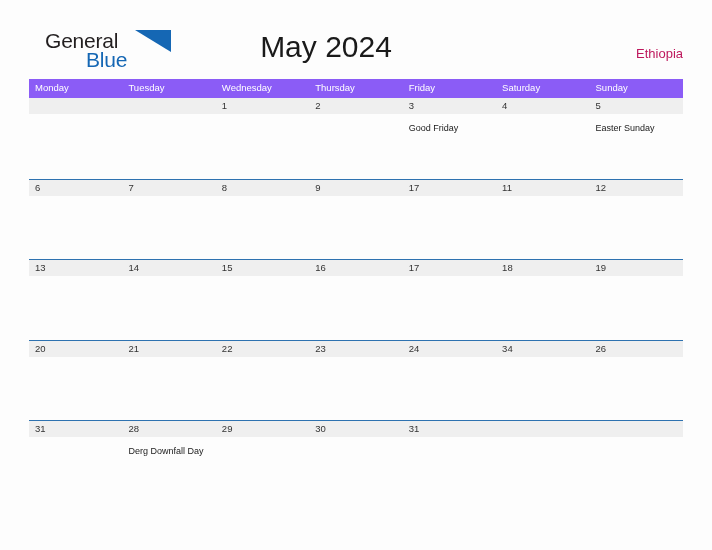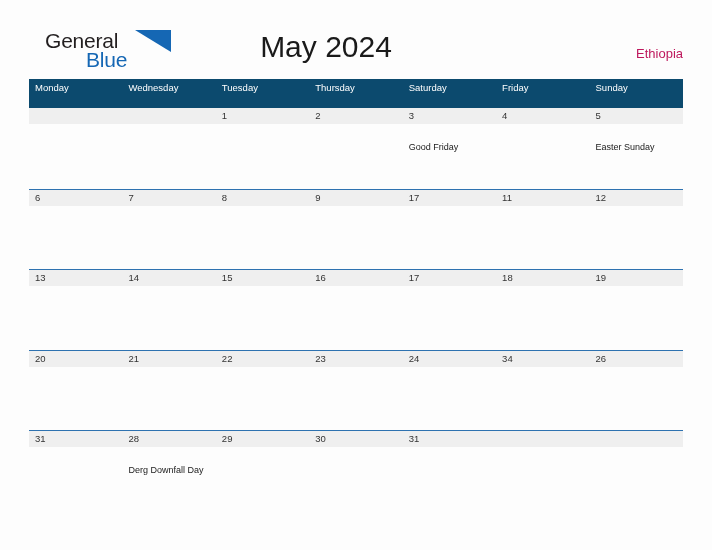--- a/index.html
+++ b/index.html
@@ -96,22 +96,22 @@
   .calendar {
     position: absolute;
     left: 29px;
     top: 79px;
     width: 654px;
   }
 
   .weekday-row {
     display: flex;
     width: 654px;
-    height: 29px;
-    background: #0c4a6e;
+    height: 19px;
+    background: #8b5cf6;
   }
 
   .weekday-cell {
     flex: 1 1 0;
     height: 17px;
     padding-left: 6px;
     display: flex;
     align-items: center;
     font-size: 9.5px;
     line-height: 12px;
@@ -160,21 +160,21 @@
     display: block;
     font-size: 9.5px;
     line-height: 16px;
     color: #333333;
     height: 16px;
   }
 
   .day-event {
     position: relative;
     display: block;
-    margin-top: 18px;
+    margin-top: 9px;
     padding-right: 4px;
     font-size: 9px;
     line-height: 11px;
     color: #1a1a1a;
     word-wrap: break-word;
   }
 
   .day-cell.empty .day-number { color: transparent; }
 </style>
 </head>
@@ -197,25 +197,25 @@
     <h1 class="title">May 2024</h1>
 
     <div class="country">Ethiopia</div>
 
   </div>
 
   <div class="calendar">
 
     <div class="weekday-row">
       <div class="weekday-cell">Monday</div>
+      <div class="weekday-cell">Tuesday</div>
       <div class="weekday-cell">Wednesday</div>
-      <div class="weekday-cell">Tuesday</div>
       <div class="weekday-cell">Thursday</div>
+      <div class="weekday-cell">Friday</div>
       <div class="weekday-cell">Saturday</div>
-      <div class="weekday-cell">Friday</div>
       <div class="weekday-cell">Sunday</div>
     </div>
 
     <div id="weeks-container">
         <div class="week-row">
           <div class="week-band"></div>
           <div class="week-cells">
             <div class="day-cell empty">
               <span class="day-number"></span>
             </div>

